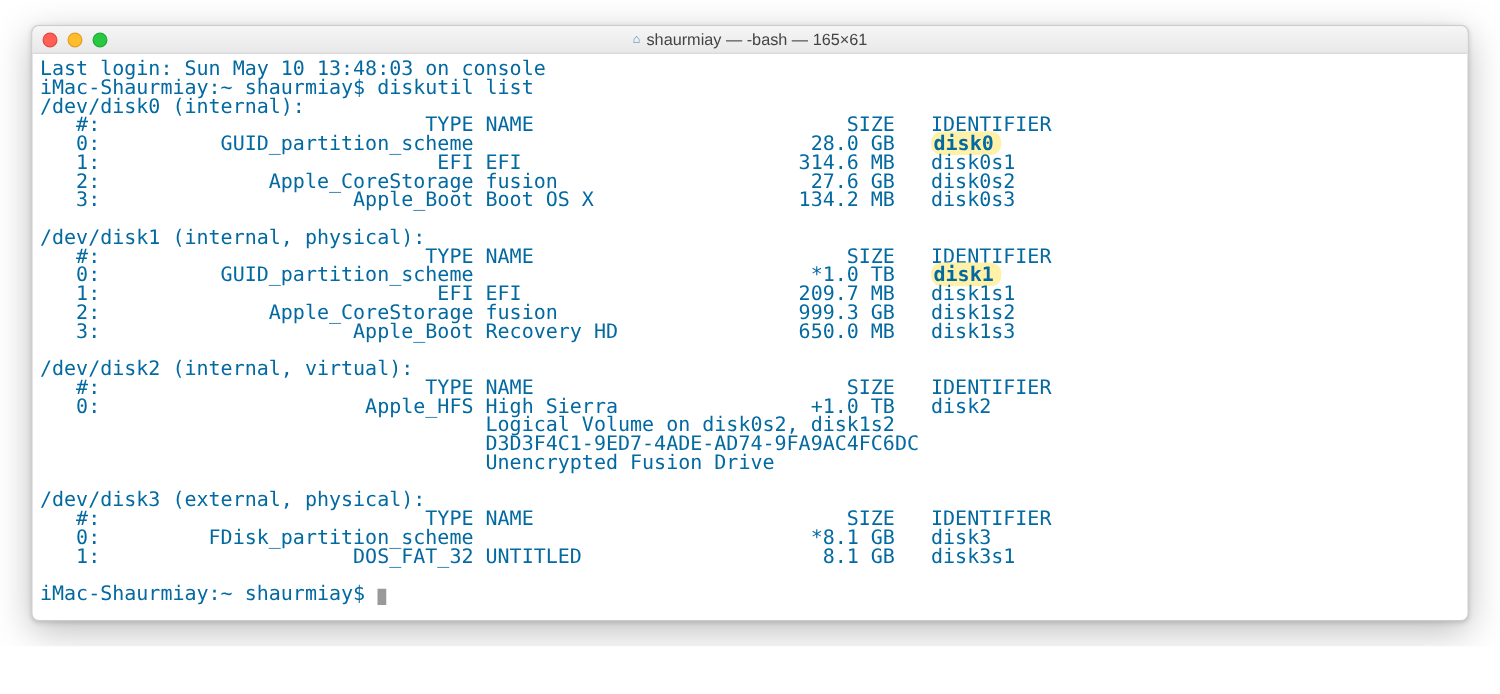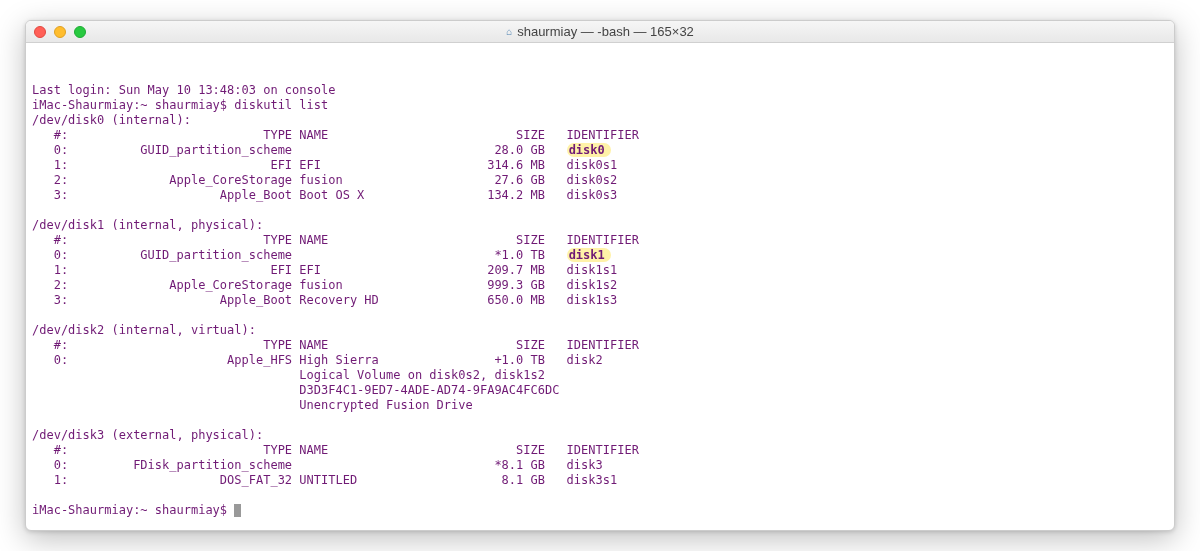--- a/index.html
+++ b/index.html
@@ -19,42 +19,41 @@
     }
     .traffic { display:flex; gap:8px; }
     .tl { width:12px;height:12px;border-radius:50%; }
     .tl.r{background:#ff5f57;border:1px solid #e1483f;}
     .tl.y{background:#ffbd2e;border:1px solid #dfa023;}
     .tl.g{background:#28c940;border:1px solid #1fab34;}
     .title-center { position:absolute; left:0; right:0; text-align:center; font-size:13px; color:#444; display:flex;align-items:center;justify-content:center;gap:5px; }
     .home-ic{font-size:10px;color:#4a7fb0;}
     .term {
       font-family:Menlo,Monaco,Consolas,monospace;
-      font-size:12px; line-height:15px;
+      font-size:16px; line-height:15px;
       padding:4px 6px 12px 6px;
-      white-space:pre; color:#701a75;
+      white-space:pre; color:#0369a1;
       min-height:450px;
-      margin-top:36px;
     }
     .hl { background:#fff2a8; border-radius:8px; padding:0 6px 0 2px;font-weight:bold; }
     .cursor { display:inline-block; width:7px; height:13px; background:#999; vertical-align:text-bottom; }
   </style>
 </head>
 <body>
 
 <div class="window">
   <div class="titlebar">
     <div class="traffic">
       <div class="tl r"></div>
       <div class="tl y"></div>
       <div class="tl g"></div>
     </div>
     <div class="title-center">
       <span class="home-ic">⌂</span>
-      <span>shaurmiay — -bash — 165×32</span>
+      <span>shaurmiay — -bash — 165×61</span>
     </div>
   </div>
   <div class="term" id="term">Last login: Sun May 10 13:48:03 on console
 iMac-Shaurmiay:~ shaurmiay$ diskutil list
 /dev/disk0 (internal):
    #:                           TYPE NAME                          SIZE   IDENTIFIER
    0:          GUID_partition_scheme                            28.0 GB   <span class="hl">disk0</span>
    1:                            EFI EFI                       314.6 MB   disk0s1
    2:              Apple_CoreStorage fusion                     27.6 GB   disk0s2
    3:                     Apple_Boot Boot OS X                 134.2 MB   disk0s3

